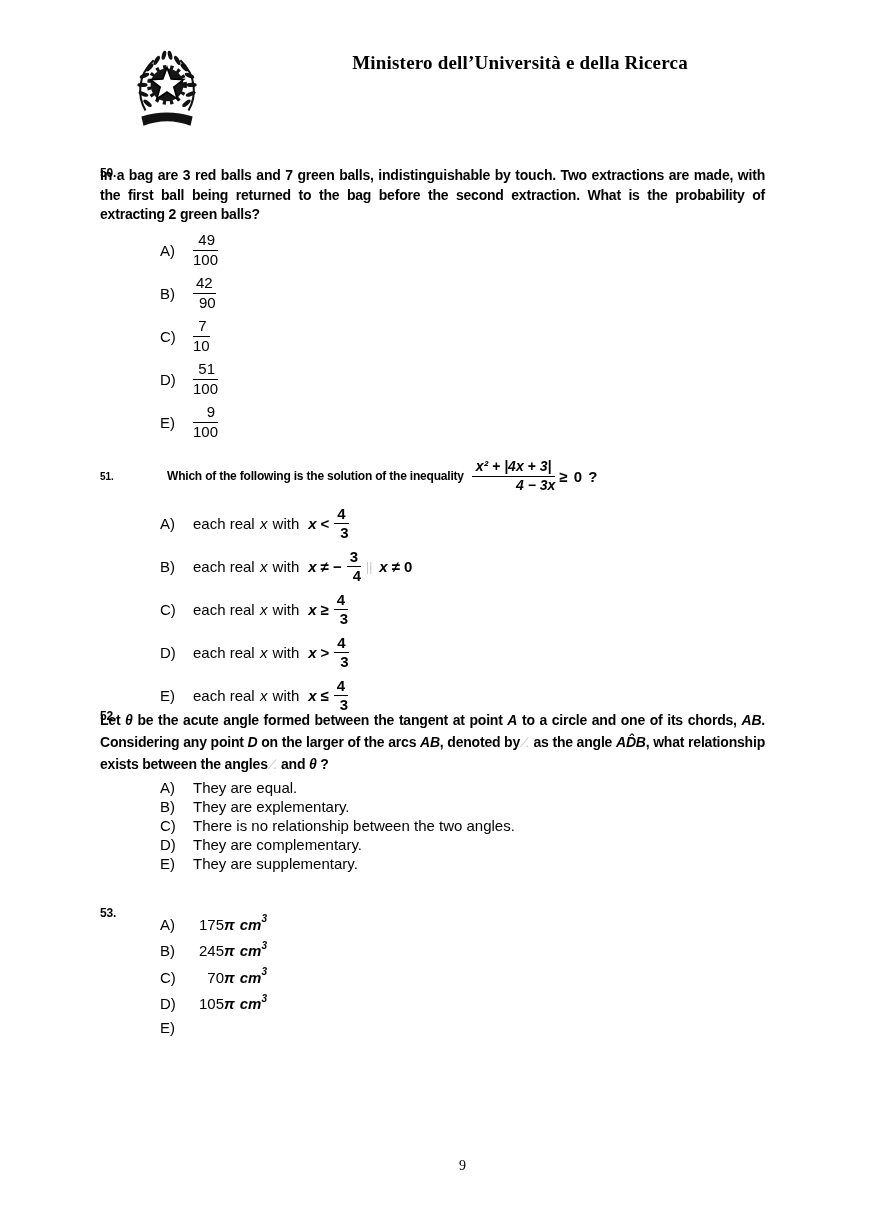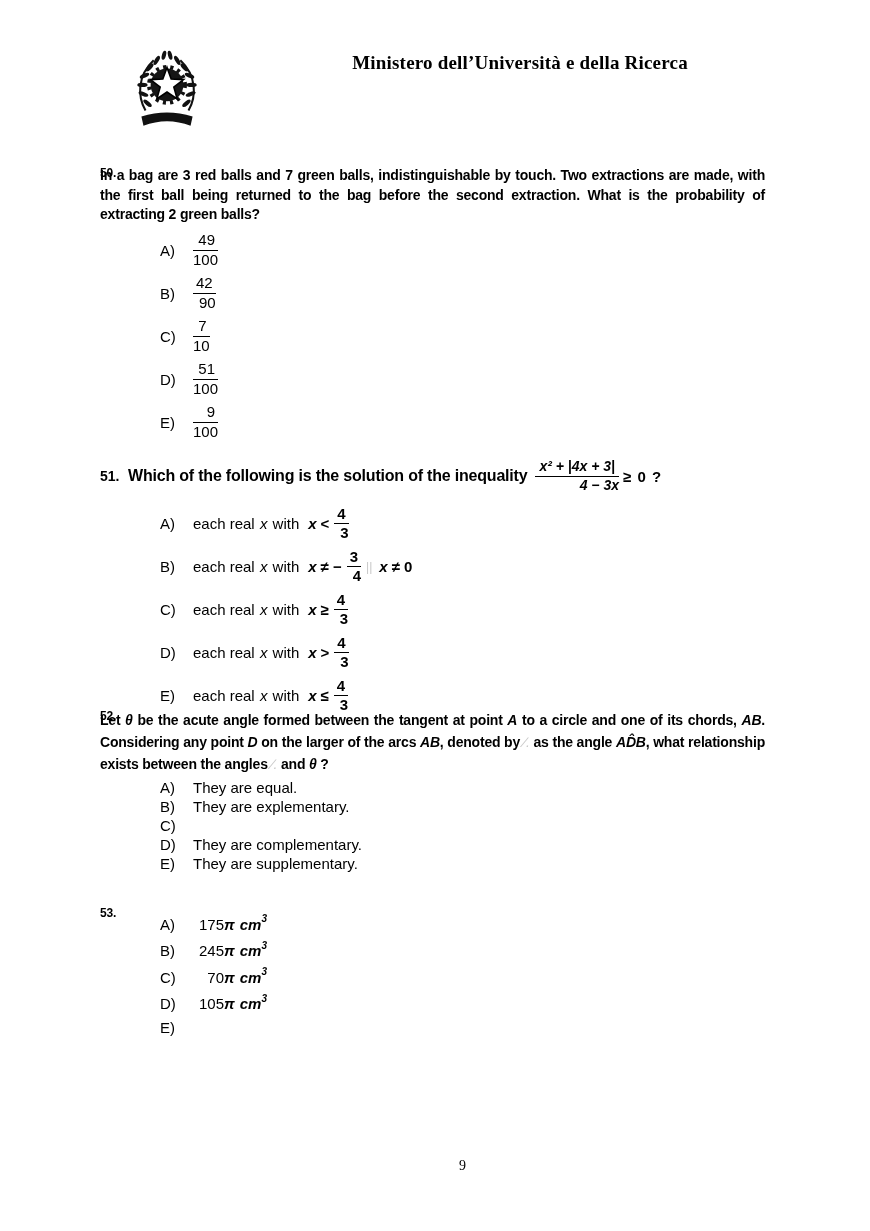--- a/index.html
+++ b/index.html
@@ -27,22 +27,22 @@
   .opts { margin-left:60px; }
   .opt { display:flex; align-items:center; font-size:15px; font-weight:normal; }
   .opt-label { width:33px; flex:none; }
   
   .frac { display:inline-block; text-align:right; line-height:1.1; font-size:15px; }
   .frac .fnum { display:block; border-bottom:1.5px solid #000; padding:0 3px 1px; }
   .frac .fden { display:block; padding-top:1px; }
   .opt50 { height:43px; }
   
   .q51row { display:flex; align-items:center; height:52px; }
-  .q51row .qn { width:28px; flex:none; font-weight:bold; font-size:14px; }
-  .q51row .qt { font-weight:bold; font-size:16px; letter-spacing:-0.2px; }
+  .q51row .qn { width:28px; flex:none; font-weight:bold; font-size:10px; }
+  .q51row .qt { font-weight:bold; font-size:12px; letter-spacing:-0.2px;margin-left:39px; }
   .bigfrac { font-weight:bold; font-style:italic; font-size:14px; margin-left:8px; }
   .bigfrac .fnum { padding:0 4px 2px; }
   .ineq-suffix { font-weight:bold; font-size:15px; margin-left:4px; letter-spacing:1px; }
   .opt51 { height:43px; }
   .pre i { margin:0 1px; }
   .vx { font-weight:bold; font-style:italic; margin-left:9px; }
   .rel { font-weight:bold; margin:0 5px 0 4px; }
   .fb { font-weight:bold; }
   .faint { color:#c8c8c8; font-size:12px; margin:0 5px; }
   .tail-x { font-weight:bold; font-style:italic; margin-left:2px; }
@@ -216,20 +216,21 @@
       <div class="opt opt52">
         <span class="opt-label">A)</span>
         <span>They are equal.</span>
       </div>
       <div class="opt opt52">
         <span class="opt-label">B)</span>
         <span>They are explementary.</span>
       </div>
       <div class="opt opt52">
         <span class="opt-label">C)</span>
+        <span>There is no relationship between the two angles.</span>
       </div>
       <div class="opt opt52">
         <span class="opt-label">D)</span>
         <span>They are complementary.</span>
       </div>
       <div class="opt opt52">
         <span class="opt-label">E)</span>
         <span>They are supplementary.</span>
       </div>
     </div>

